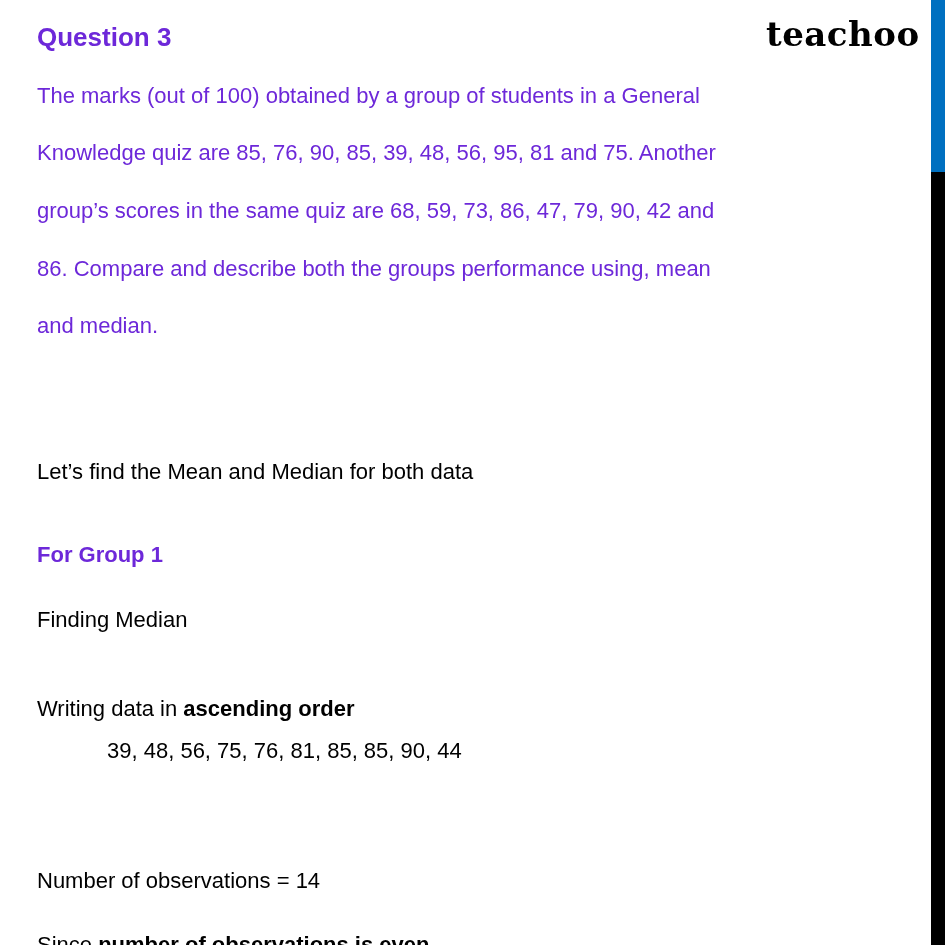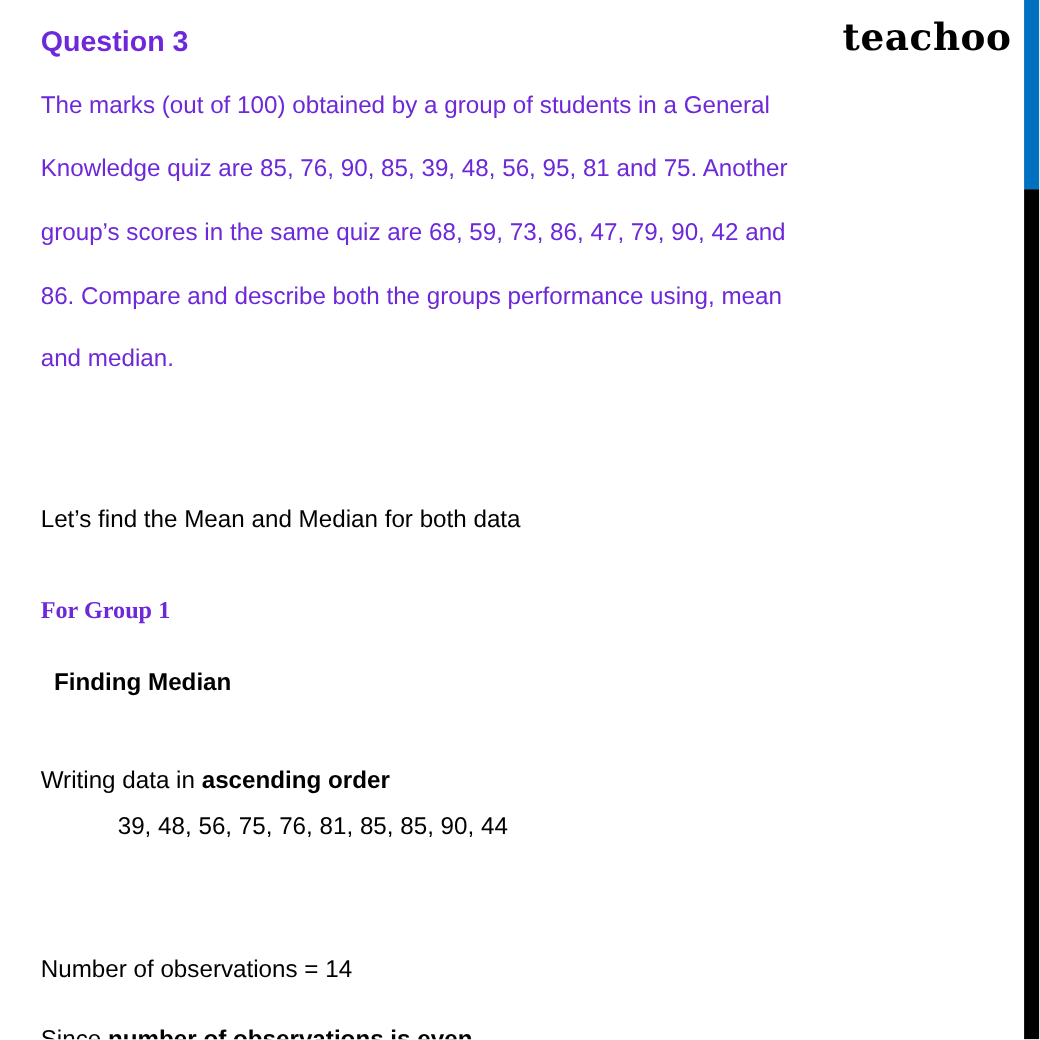--- a/index.html
+++ b/index.html
@@ -54,22 +54,22 @@
     .blue { color: #6d28d9; }
     .black { color: #000000; }
     .bold { font-weight: bold; }
     .q-title { top: 22px; font-weight: bold; font-size: 26px; }
     .q1 { top: 81px; }
     .q2 { top: 138px; }
     .q3 { top: 196px; }
     .q4 { top: 254px; }
     .q5 { top: 311px; text-align: center; }
     .intro { top: 409px; margin-top: 48px; }
-    .group-title { top: 540px; font-weight: bold; font-family: Liberation Serif, serif; }
-    .finding { top: 605px; font-weight: bold; margin-left: 12px; }
+    .group-title { top: 540px; font-weight: bold; }
+    .finding { top: 605px; font-weight: normal; }
     .writing { top: 670px; margin-top: 24px; }
     .sorted { top: 736px; left: 107px; }
     .nobs { top: 866px; }
     .since { top: 930px; }
   </style>
 </head>
 <body>
 
 <div class="page">
   <div class="side-bar-blue"></div>

